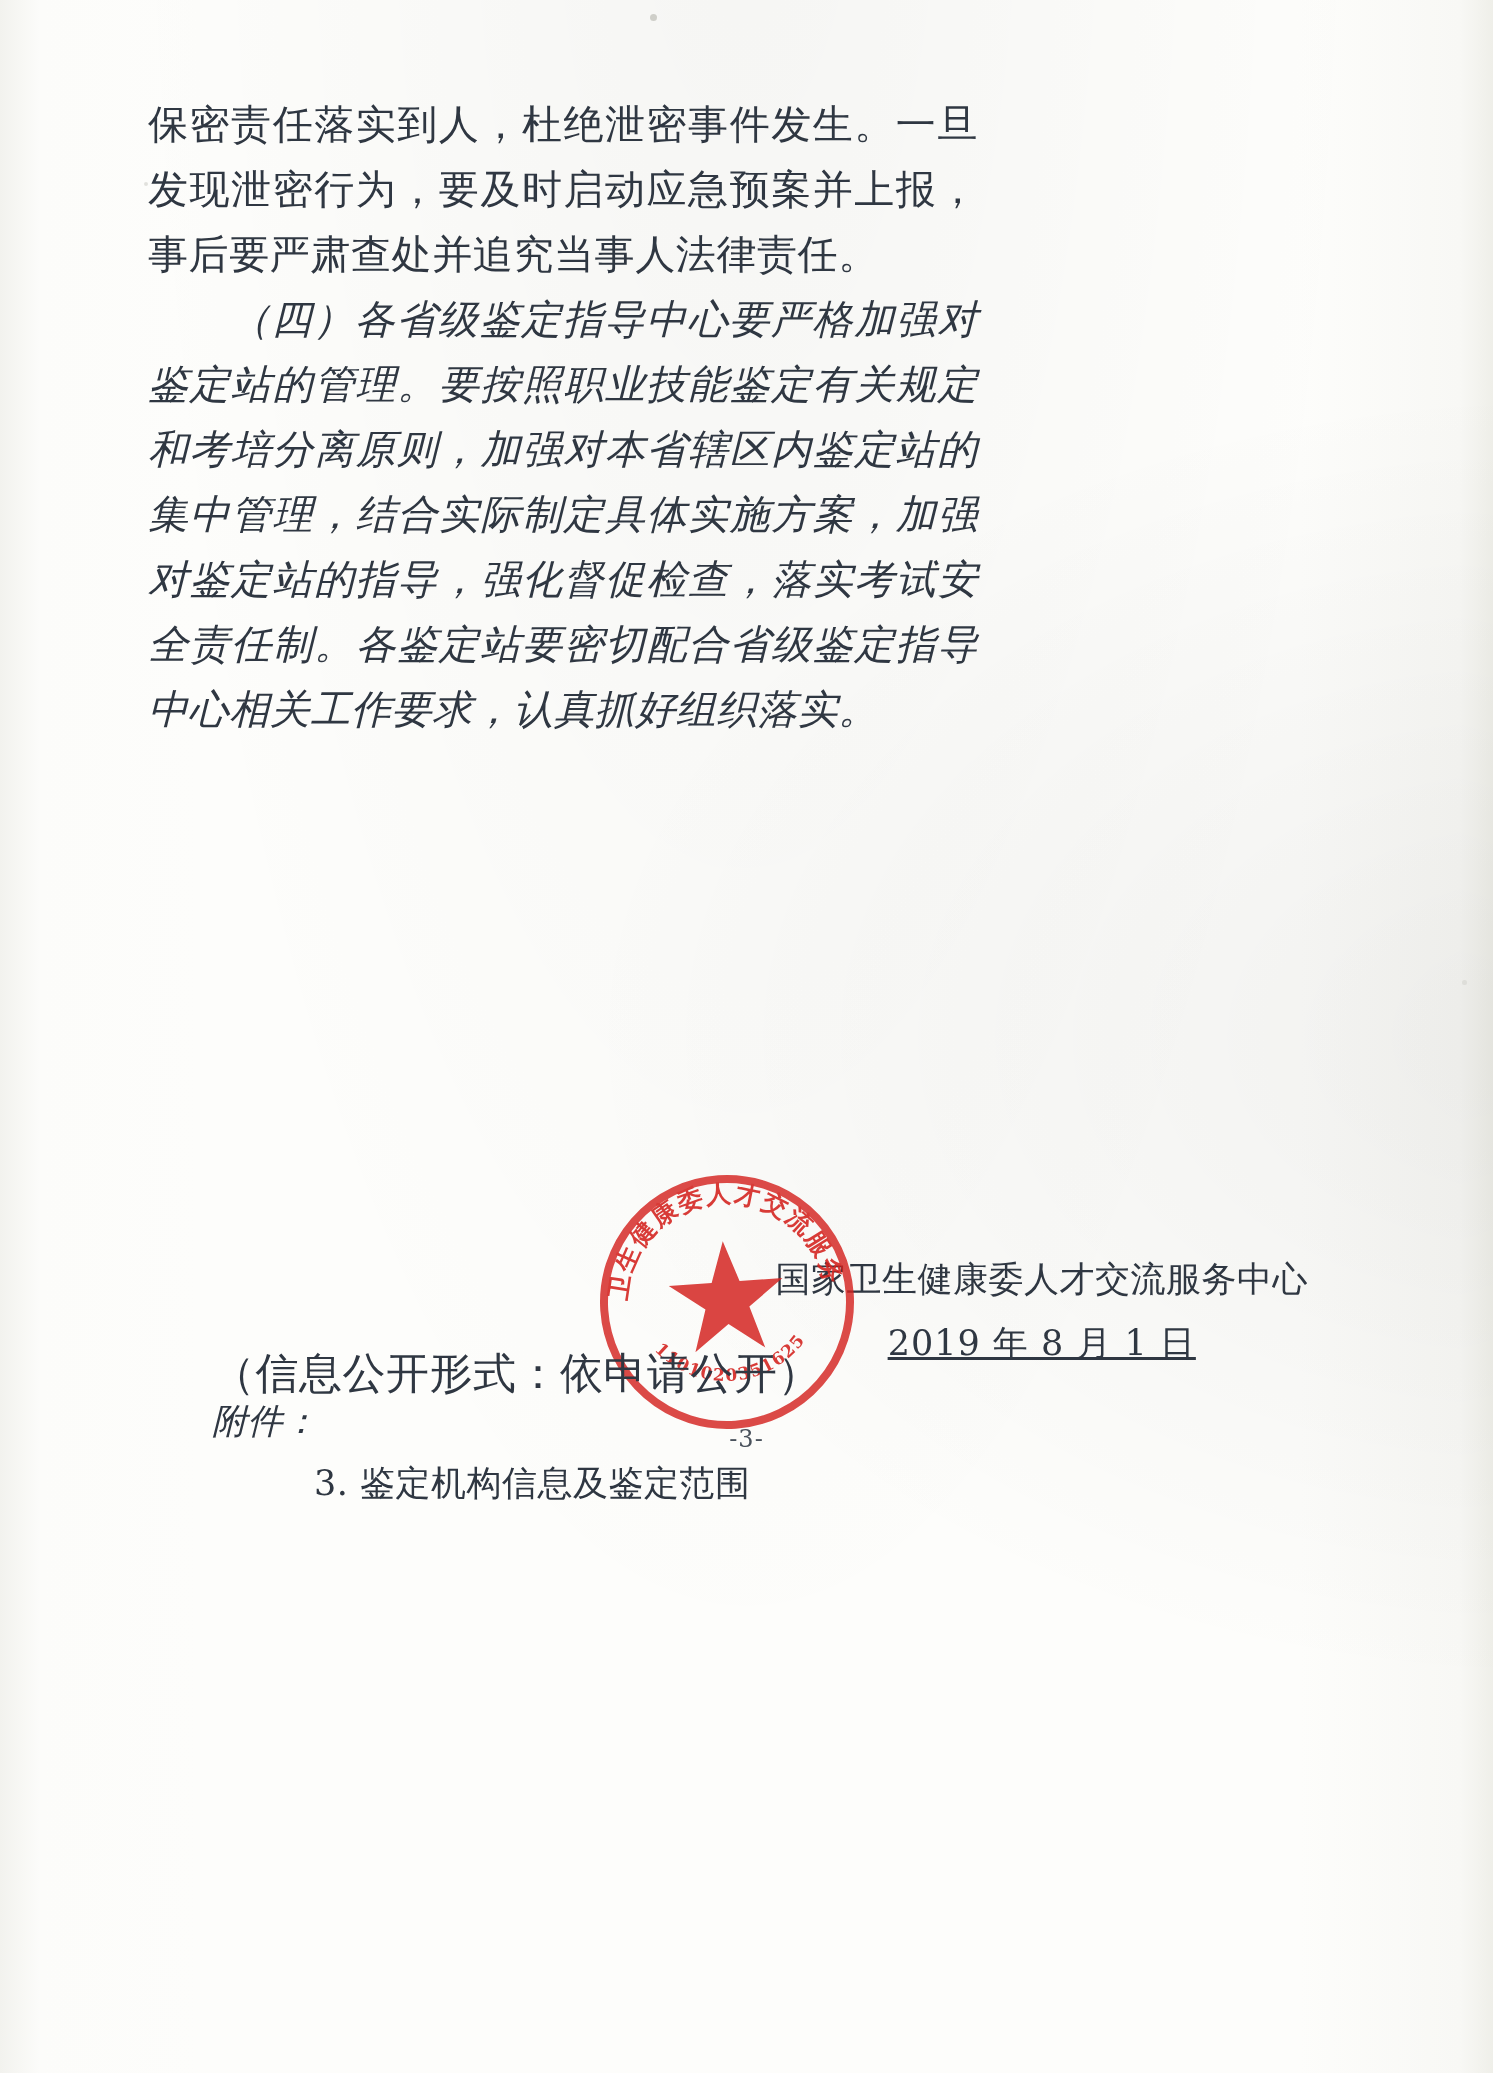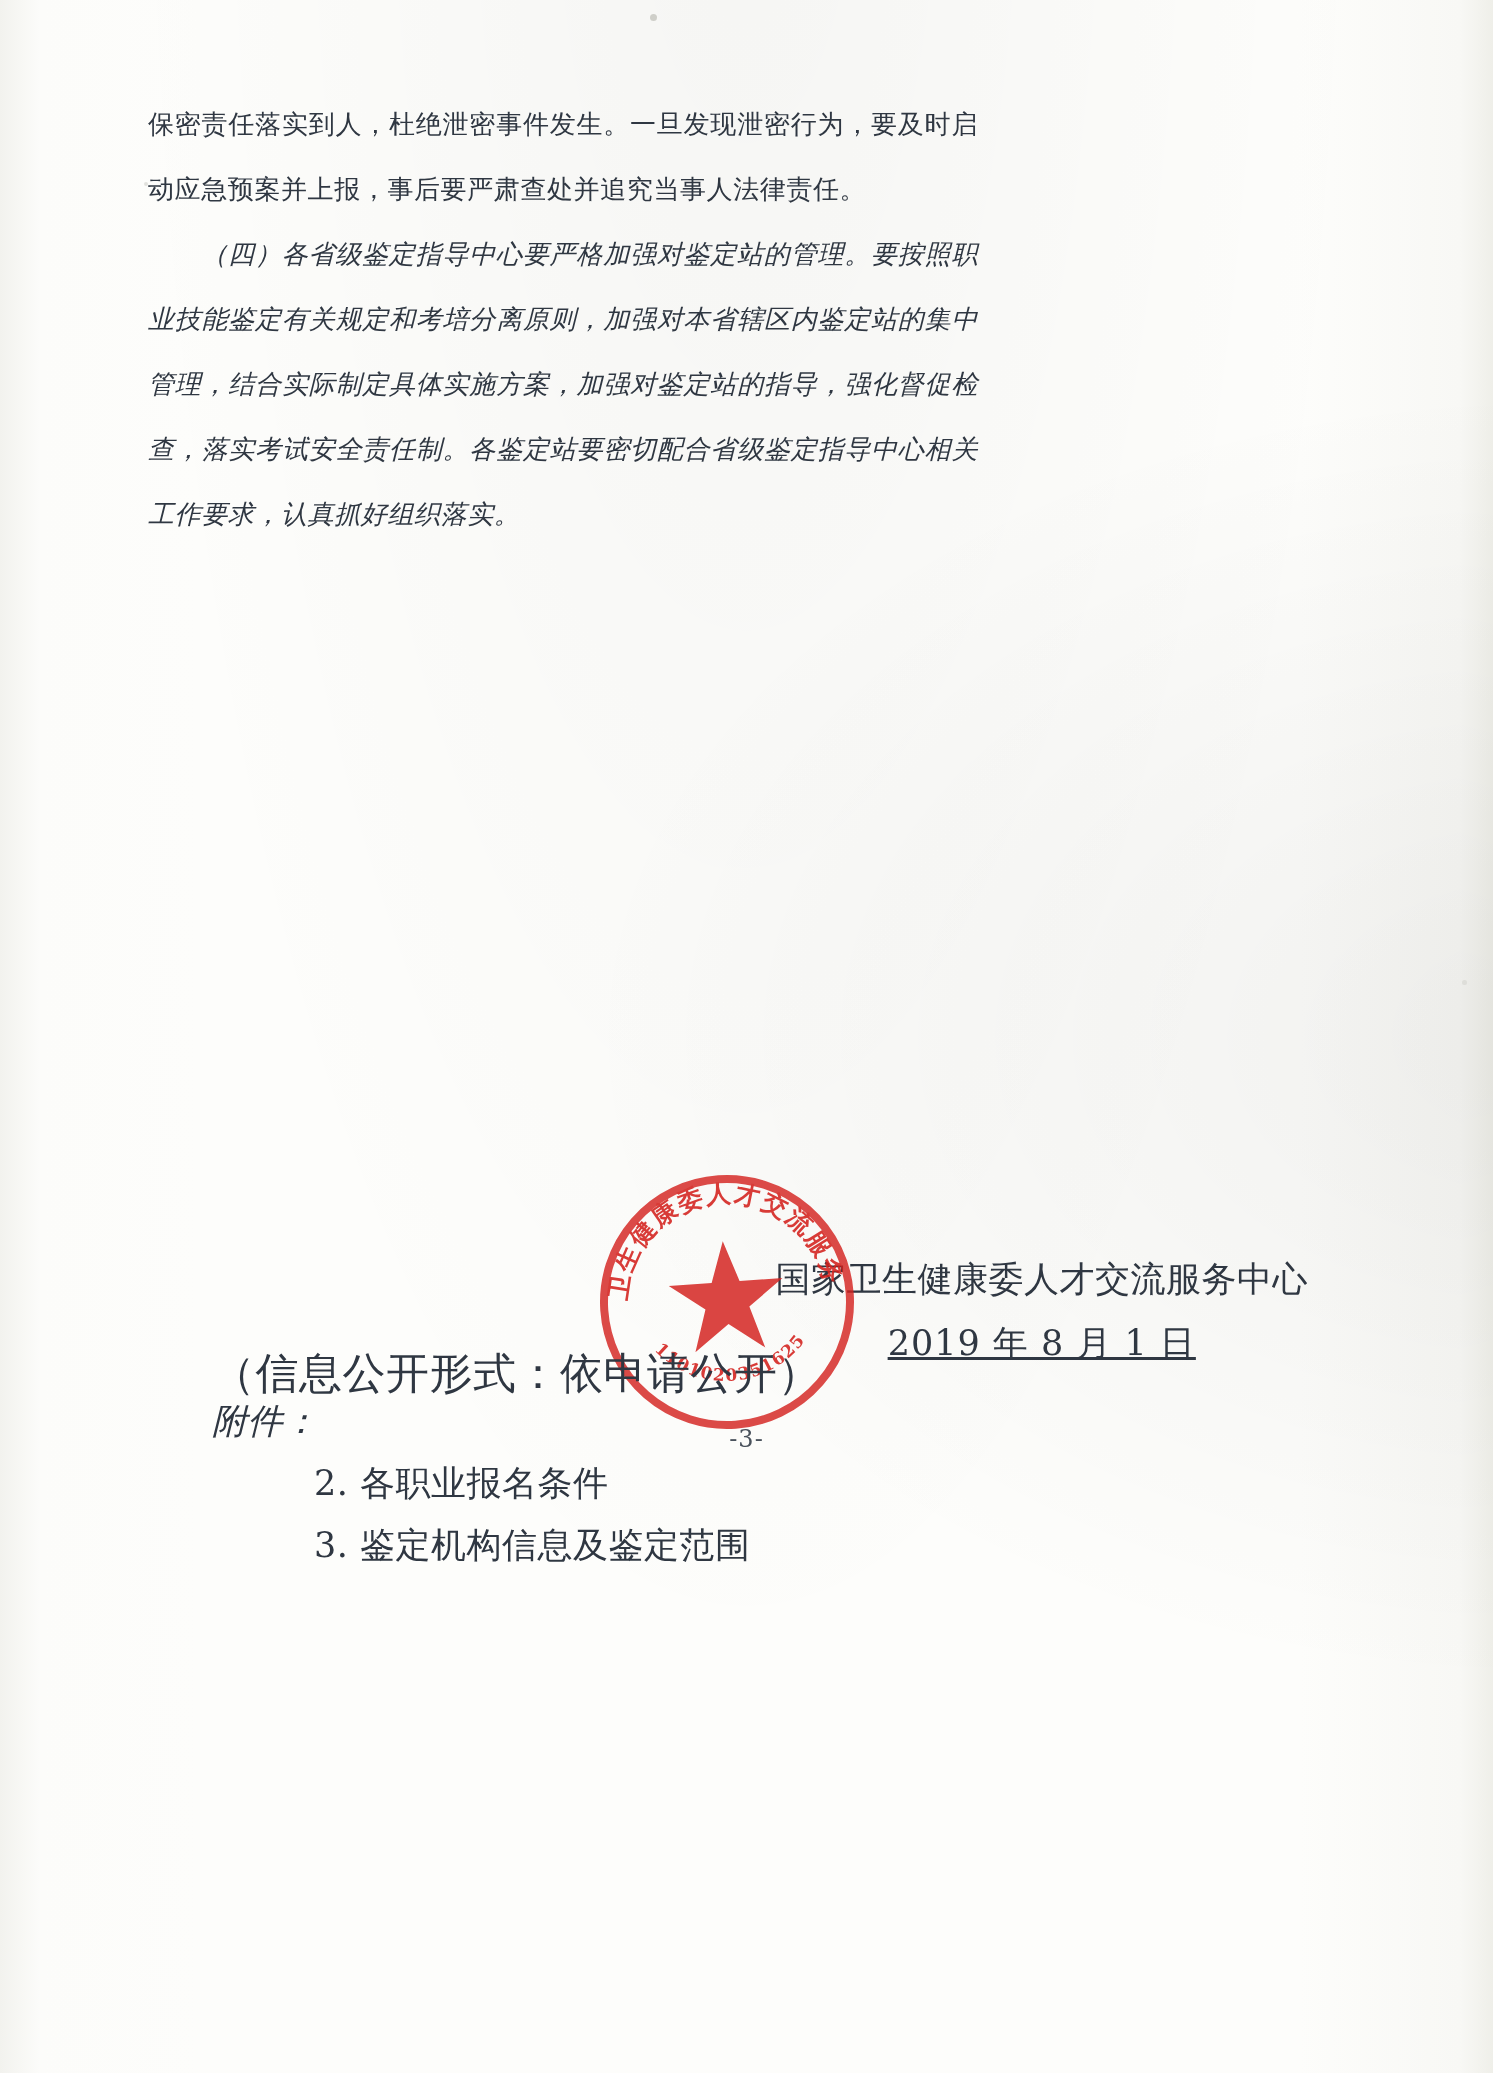--- a/index.html
+++ b/index.html
@@ -24,21 +24,21 @@
     pointer-events:none;
   }
   .speck{position:absolute;background:#cfcfc9;border-radius:50%;}
 
   .body-area{
     position:absolute;
     left:148px; top:92px; width:830px;
   }
   p.para{
     margin:0 0 0px 0;
-    font-size:26px;
+    font-size:40px;
     line-height:65px;
     color:#2f3742;
     letter-spacing:0.6px;
     text-align:justify;
     text-justify:inter-character;
     font-family:"DejaVu Serif","Liberation Serif",serif;
     white-space:pre-wrap;
   }
   p.para.indent{ text-indent:2.05em;font-style:italic; }
   .last-line-left{ text-align-last:left; }
@@ -114,23 +114,20 @@
     <p class="para indent last-line-left">（四）各省级鉴定指导中心要严格加强对鉴定站的管理。要按照职业技能鉴定有关规定和考培分离原则，加强对本省辖区内鉴定站的集中管理，结合实际制定具体实施方案，加强对鉴定站的指导，强化督促检查，落实考试安全责任制。各鉴定站要密切配合省级鉴定指导中心相关工作要求，认真抓好组织落实。</p>
 
 
   </div>
 
   <div class="attach">
     <div class="row">
       <span class="lead">附件：</span>
     </div>
     <div class="row hang">
-      <span>2. 各职业报名条件</span>
-    </div>
-    <div class="row hang">
       <span>3. 鉴定机构信息及鉴定范围</span>
     </div>
   </div>
 
   <div class="sign">
     <div class="org">国家卫生健康委人才交流服务中心</div>
     <div class="date">2019 年 8 月 1 日</div>
   </div>
 
   <div class="seal">

